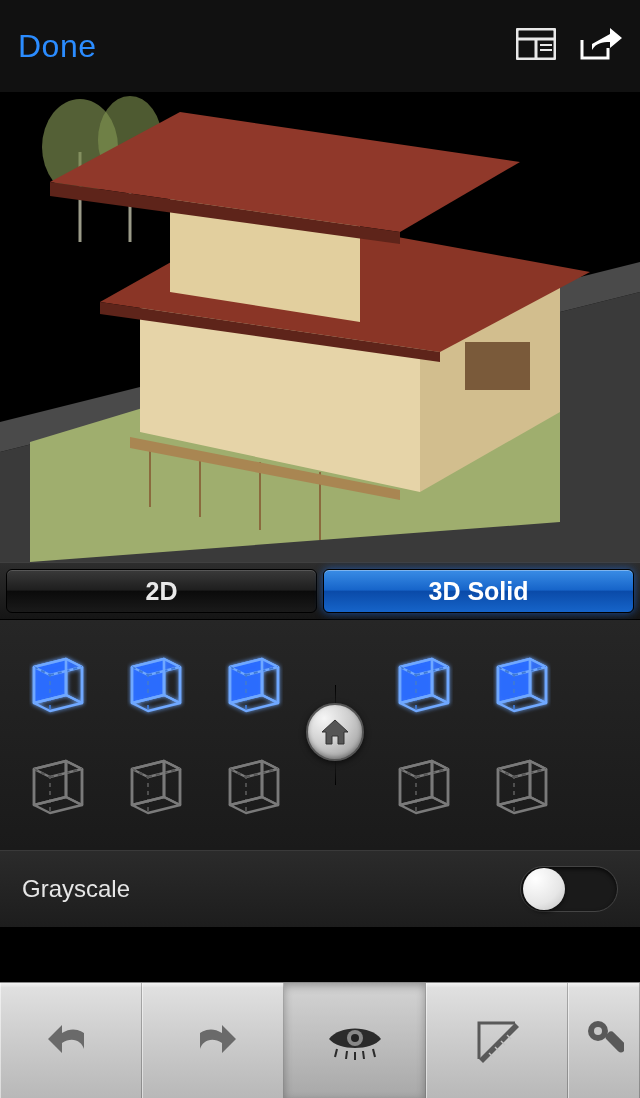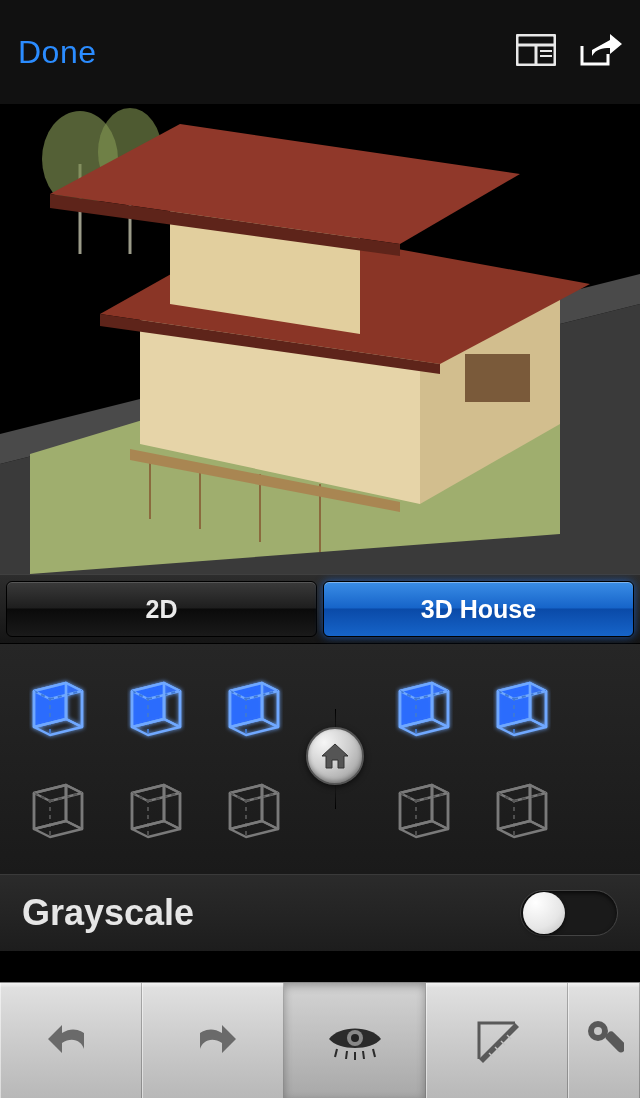--- a/index.html
+++ b/index.html
@@ -7,21 +7,21 @@
     width: 640px;
     height: 1098px;
     background: #000;
     font-family: -apple-system, "Helvetica Neue", Helvetica, Arial, sans-serif;
     overflow: hidden;
     position: relative;
   }
 
   
   .topbar {
-    height: 104px;
+    height: 92px;
     display: flex;
     align-items: center;
     justify-content: space-between;
     padding: 0 18px;
     background: #111;
   }
   .done-btn {
     color: #2b8cff;
     font-size: 32px;
     font-weight: 400;
@@ -54,21 +54,21 @@
   .segmented {
     display: flex;
     gap: 6px;
     padding: 6px 6px;
     background: linear-gradient(#2d2d2d, #151515);
     border-top: 1px solid #404040;
     border-bottom: 1px solid #000;
   }
   .segmented .seg {
     flex: 1;
-    height: 56px;
+    height: 44px;
     border-radius: 6px;
     display: flex;
     align-items: center;
     justify-content: center;
     font-size: 25px;
     font-weight: 600;
     color: #e9e9e9;
     background: linear-gradient(#3a3a3a 0%, #1e1e1e 48%, #0a0a0a 50%, #1a1a1a 100%);
     border: 1px solid #000;
     box-shadow: inset 0 1px 0 rgba(255,255,255,0.15);
@@ -139,22 +139,22 @@
     background: linear-gradient(#2b2b2b, #1d1d1d);
     border-top: 1px solid #3a3a3a;
     border-bottom: 1px solid #000;
     display: flex;
     align-items: center;
     justify-content: space-between;
     padding: 0 22px;
   }
   .option-row .label {
     color: #e6e6e6;
-    font-size: 36px;
-    font-weight: 700;
+    font-size: 24px;
+    font-weight: 400;
   }
   .toggle {
     width: 98px;
     height: 46px;
     border-radius: 23px;
     background: #1a1a1a;
     border: 1px solid #444;
     position: relative;
     box-shadow: inset 0 2px 4px rgba(0,0,0,0.7);
   }
@@ -249,21 +249,21 @@
       <line x1="200" y1="360" x2="200" y2="425"></line>
       <line x1="260" y1="370" x2="260" y2="438"></line>
       <line x1="320" y1="380" x2="320" y2="448"></line>
       <polygon points="130,345 400,398 400,408 130,356" fill="#a98652" stroke="none"></polygon>
     </g>
   </svg>
 </div>
 
 <div class="segmented">
   <div class="seg">2D</div>
-  <div class="seg active">3D House</div>
+  <div class="seg active">3D Solid</div>
 </div>
 
 <div class="cube-area">
   <div class="cube-grid" id="left-cubes">
       <div class="cube-cell">
         <svg width="76" height="80" viewBox="0 0 76 80">
     <defs>
             <filter id="g">
               <feGaussianBlur stdDeviation="2" result="b"></feGaussianBlur>
               <feMerge>

